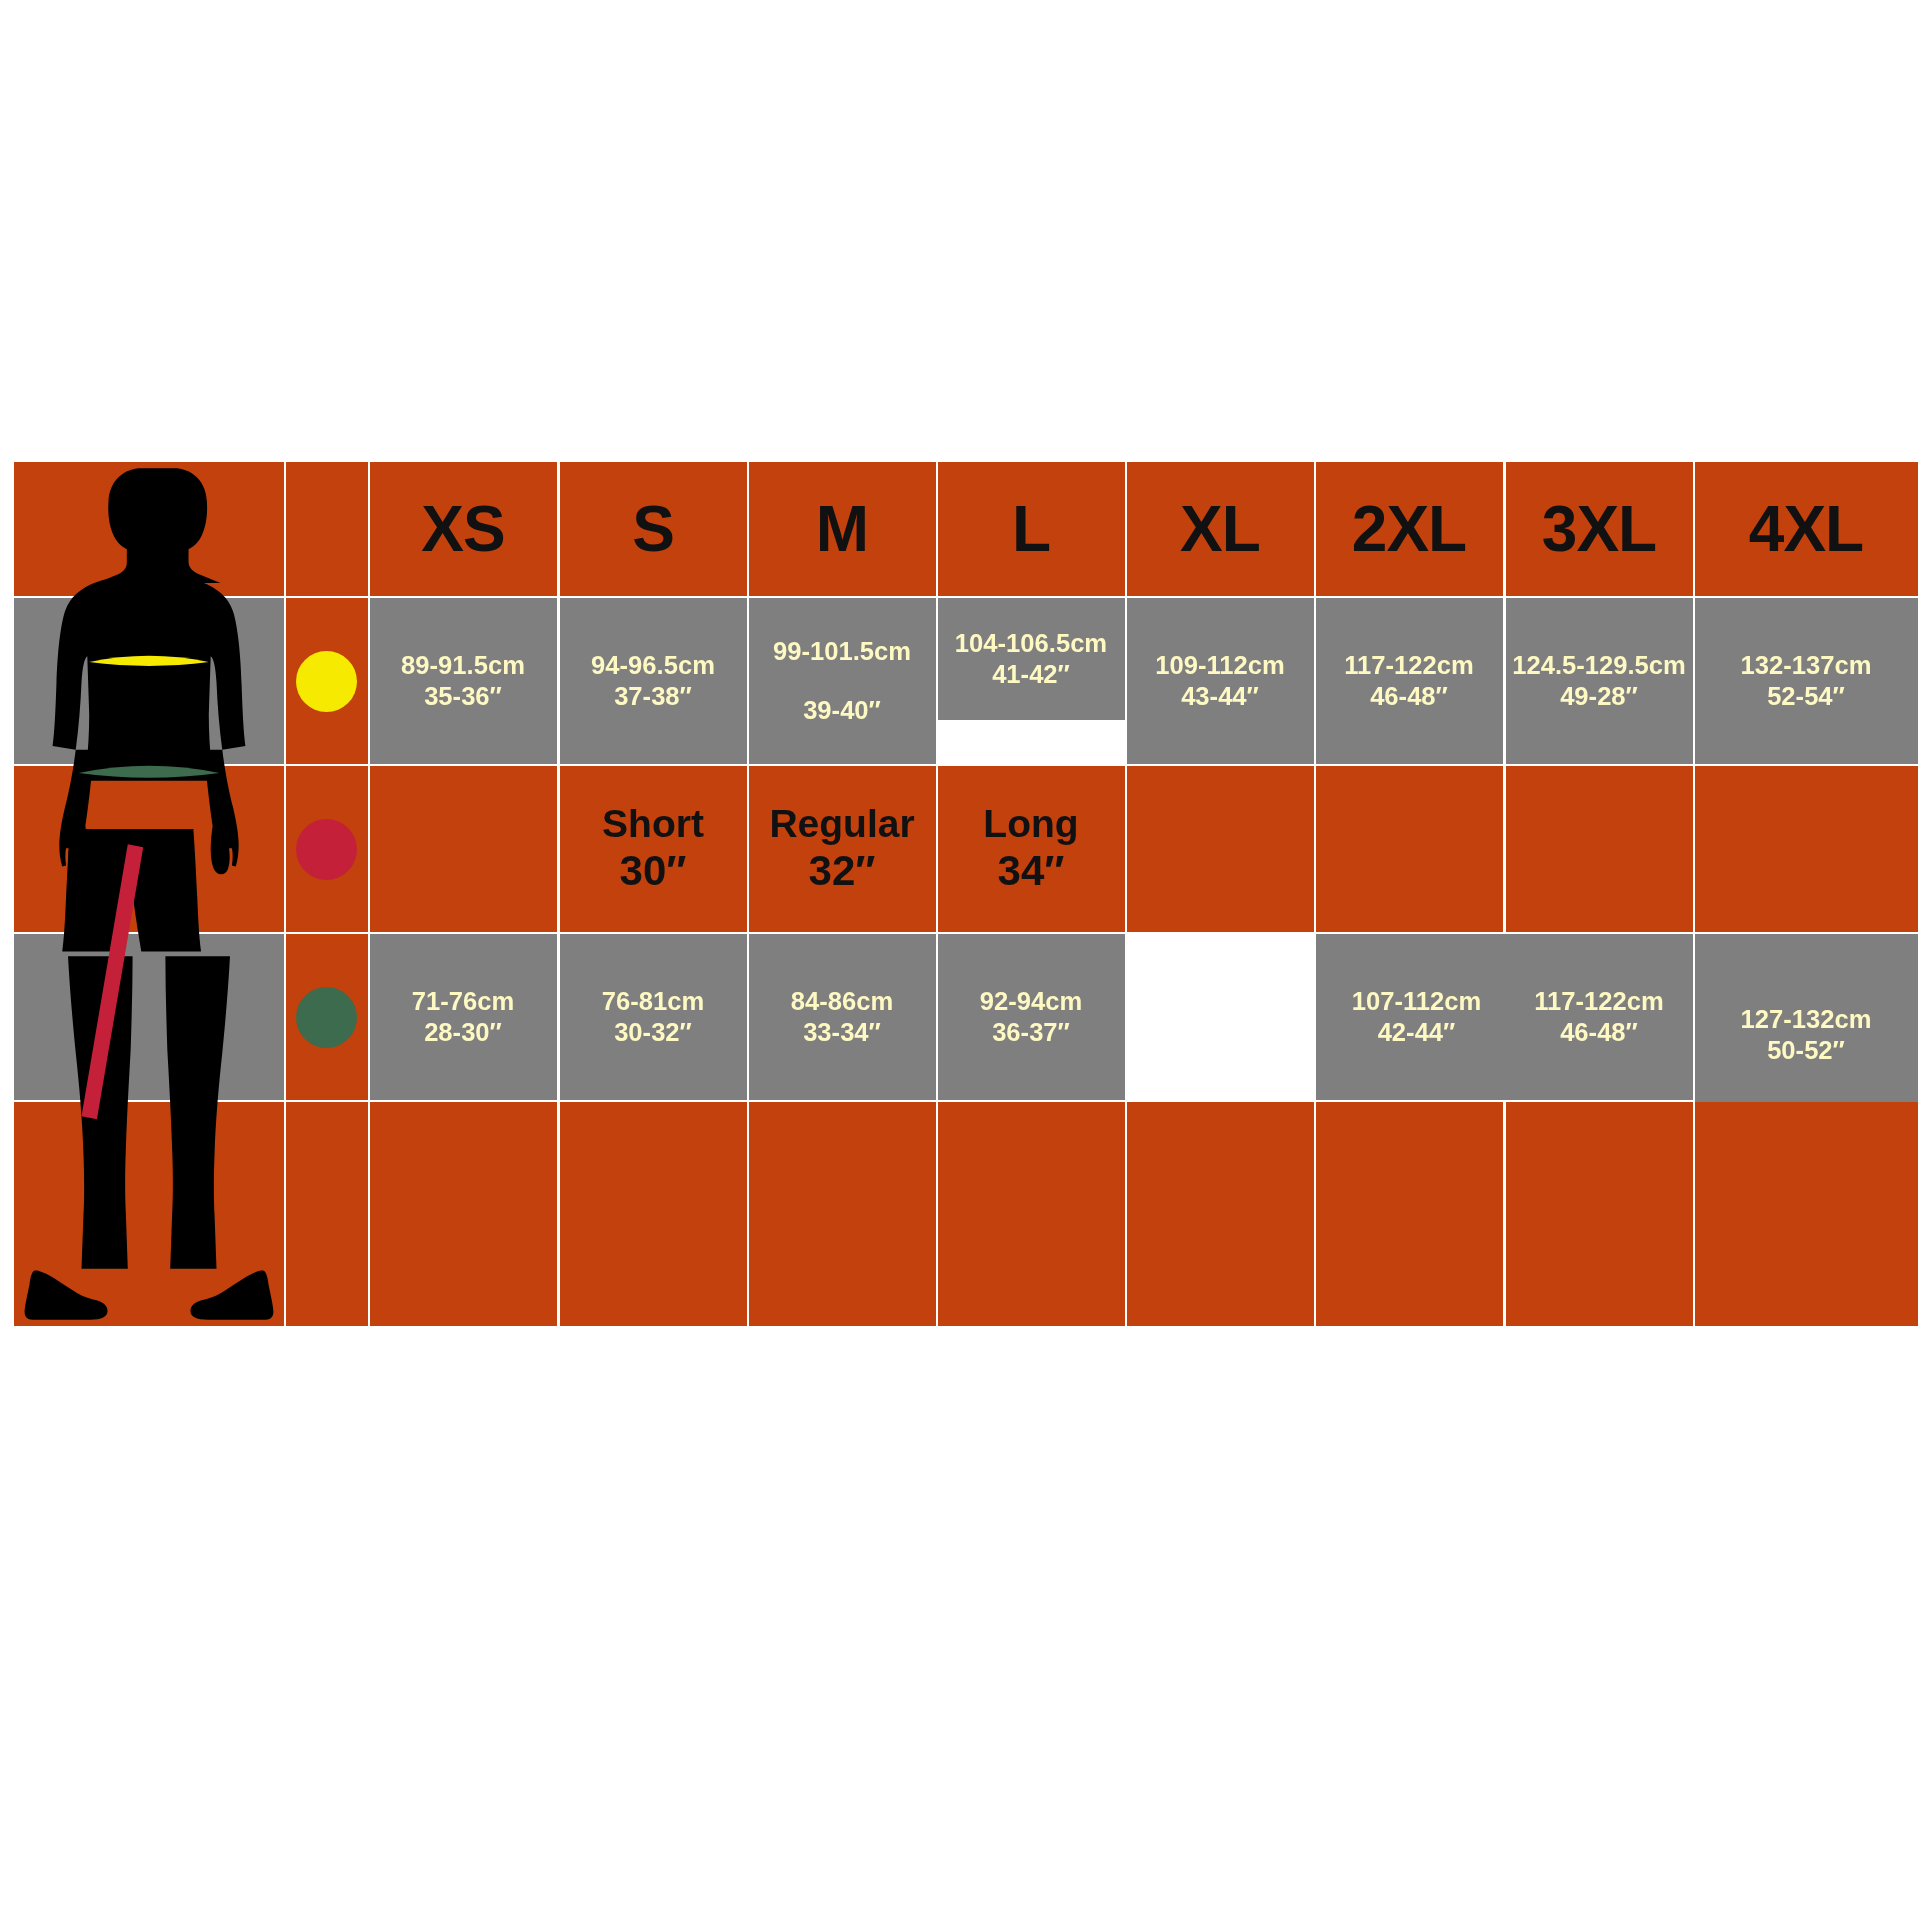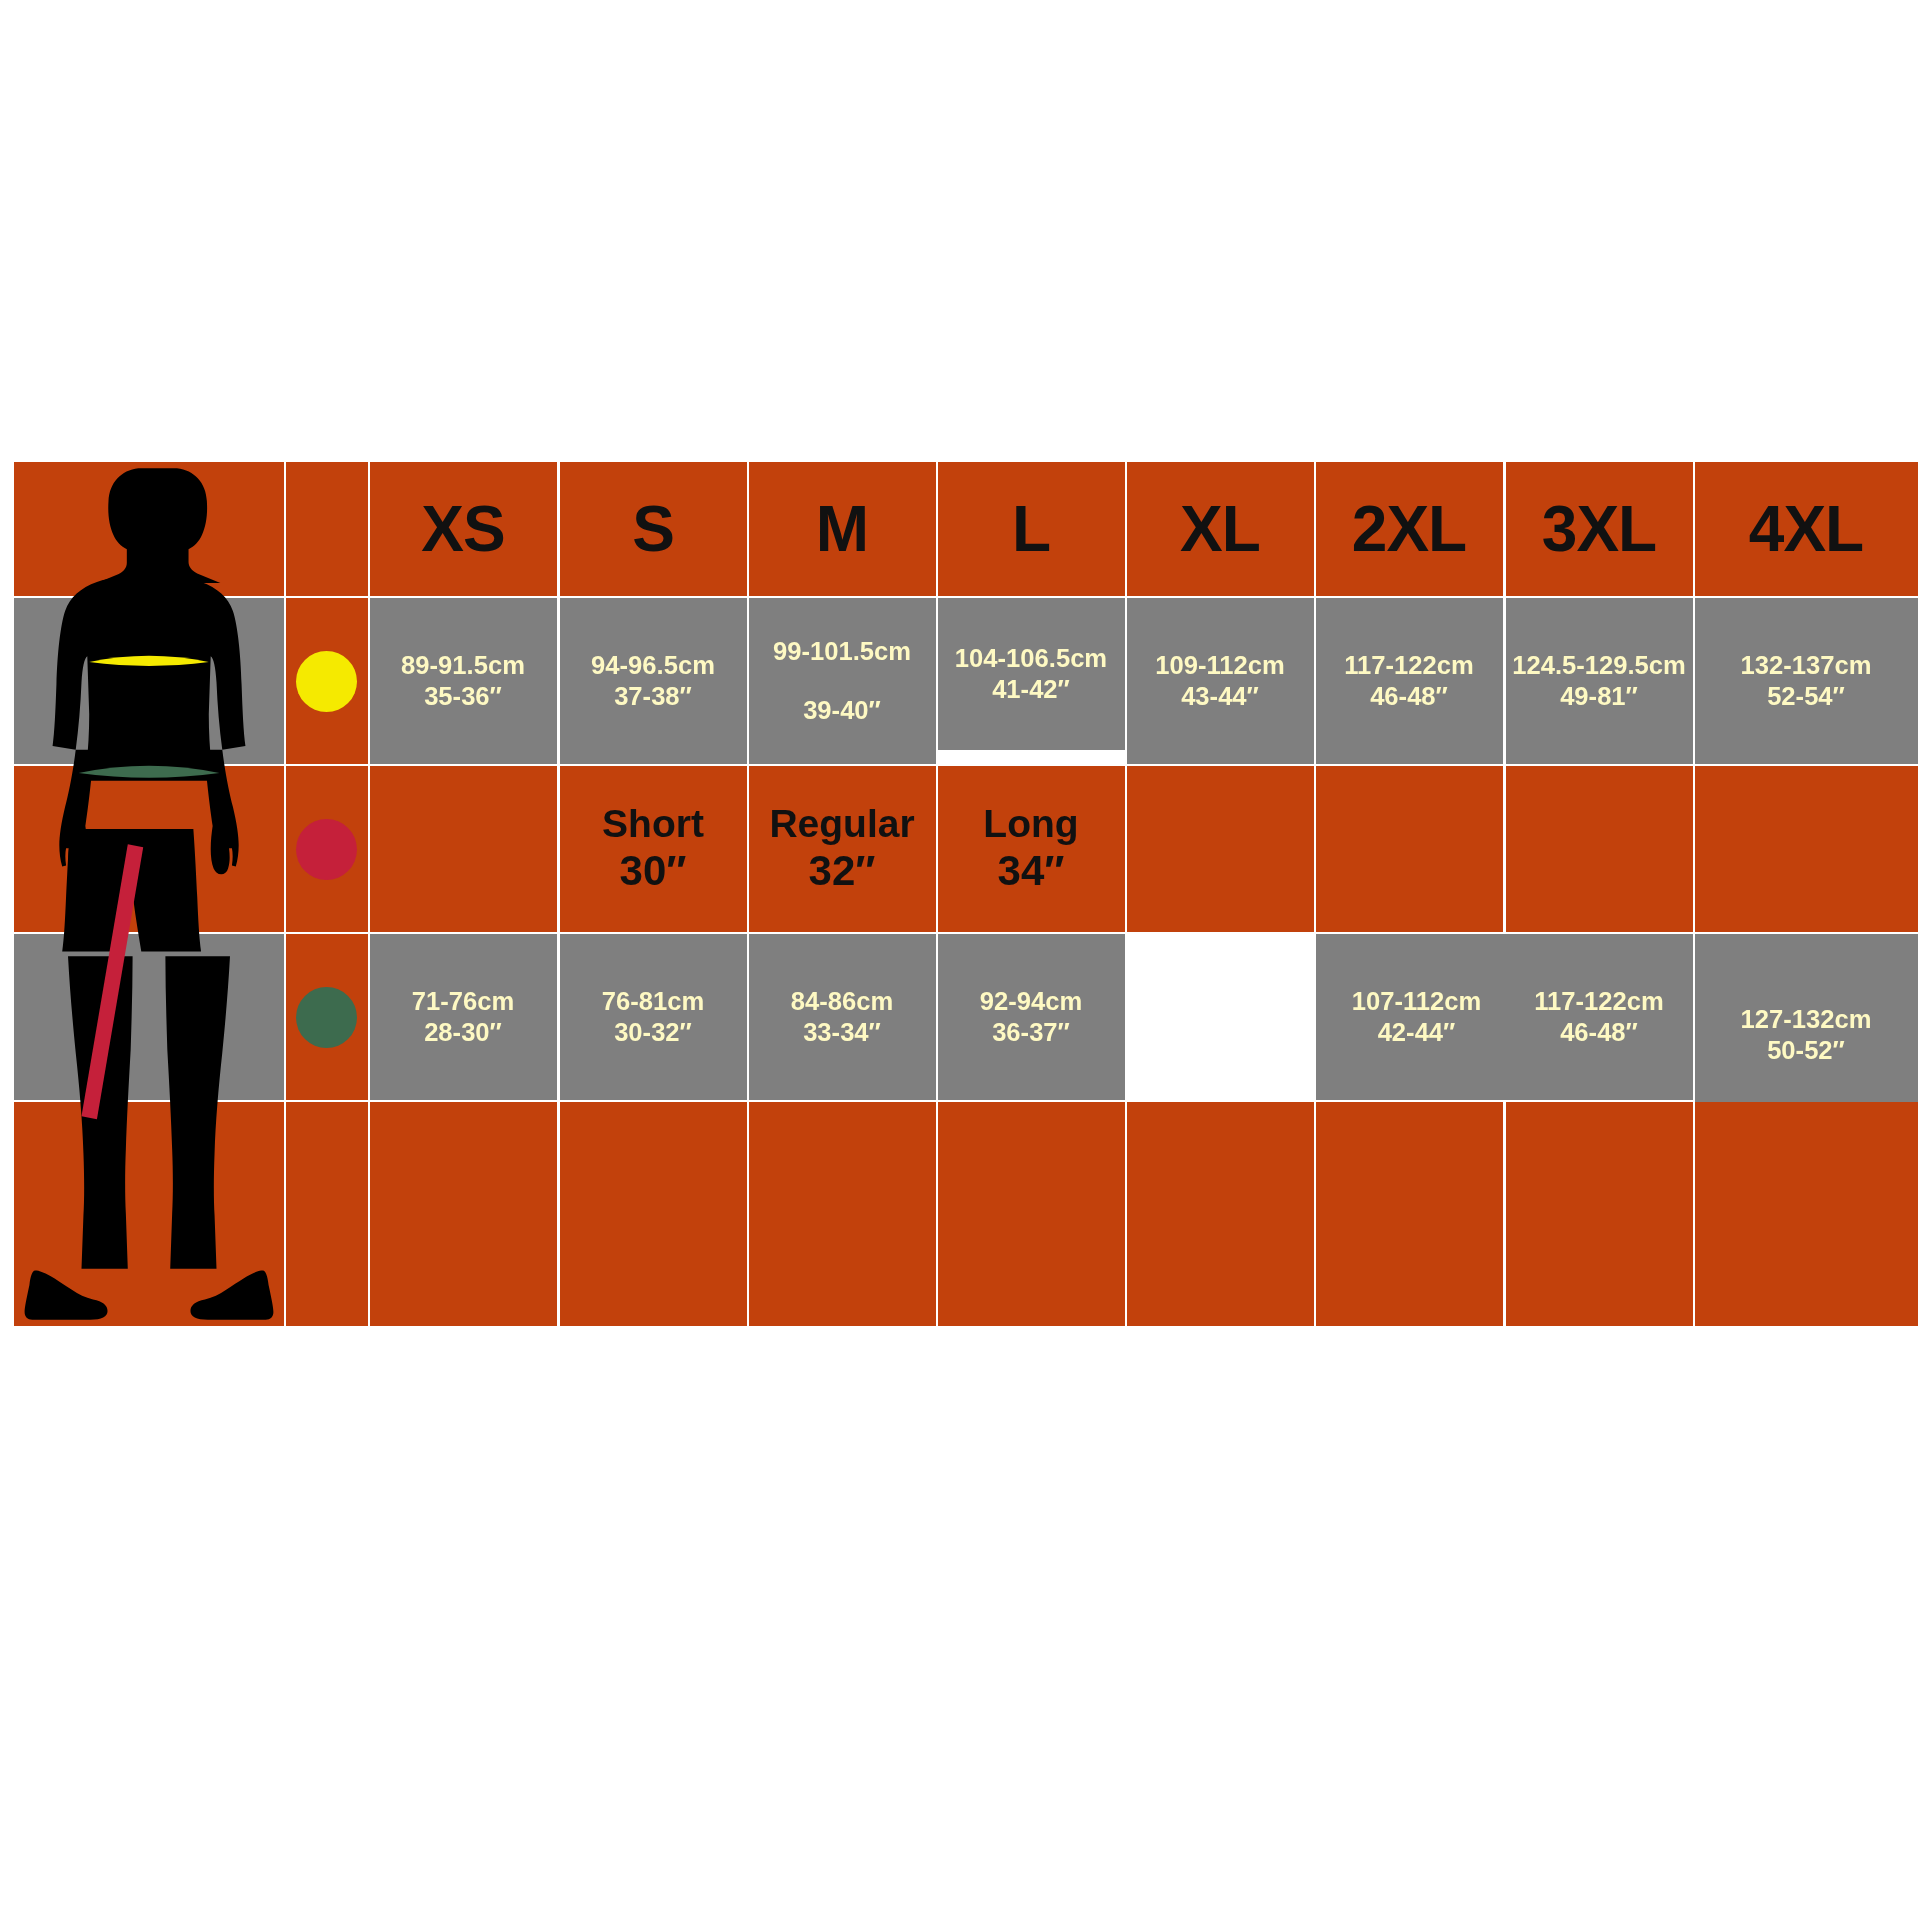--- a/index.html
+++ b/index.html
@@ -172,35 +172,35 @@
         <span>35-36″</span>
       </div>
       <div class="cell bg-dark val-dark" style="left:546px;top:136px;width:187px;height:166px;">
         <span>94-96.5cm</span>
         <span>37-38″</span>
       </div>
       <div class="cell bg-dark val-dark" style="left:735px;top:136px;width:187px;height:166px;gap:28px;">
         <span>99-101.5cm</span>
         <span>39-40″</span>
       </div>
-      <div class="cell bg-dark val-dark" style="left:924px;top:136px;width:187px;height:152px;">
+      <div class="cell bg-dark val-dark" style="left:924px;top:136px;width:187px;height:122px;">
         <span>104-106.5cm</span>
         <span>41-42″</span>
       </div>
       <div class="cell bg-dark val-dark" style="left:1113px;top:136px;width:187px;height:166px;">
         <span>109-112cm</span>
         <span>43-44″</span>
       </div>
       <div class="cell bg-dark val-dark" style="left:1302px;top:136px;width:187px;height:166px;">
         <span>117-122cm</span>
         <span>46-48″</span>
       </div>
       <div class="cell bg-dark val-dark" style="left:1492px;top:136px;width:187px;height:166px;">
         <span>124.5-129.5cm</span>
-        <span>49-81″</span>
+        <span>49-28″</span>
       </div>
       <div class="cell bg-dark val-dark" style="left:1681px;top:136px;width:223px;height:166px;">
         <span>132-137cm</span>
         <span>52-54″</span>
       </div>
 
       <div class="cell bg-light" style="left:356px;top:304px;width:187px;height:166px;"></div>
       <div class="cell bg-light" style="left:546px;top:304px;width:187px;height:166px;">
         <span class="leg-word">Short</span>
         <span class="leg-num">30″</span>

